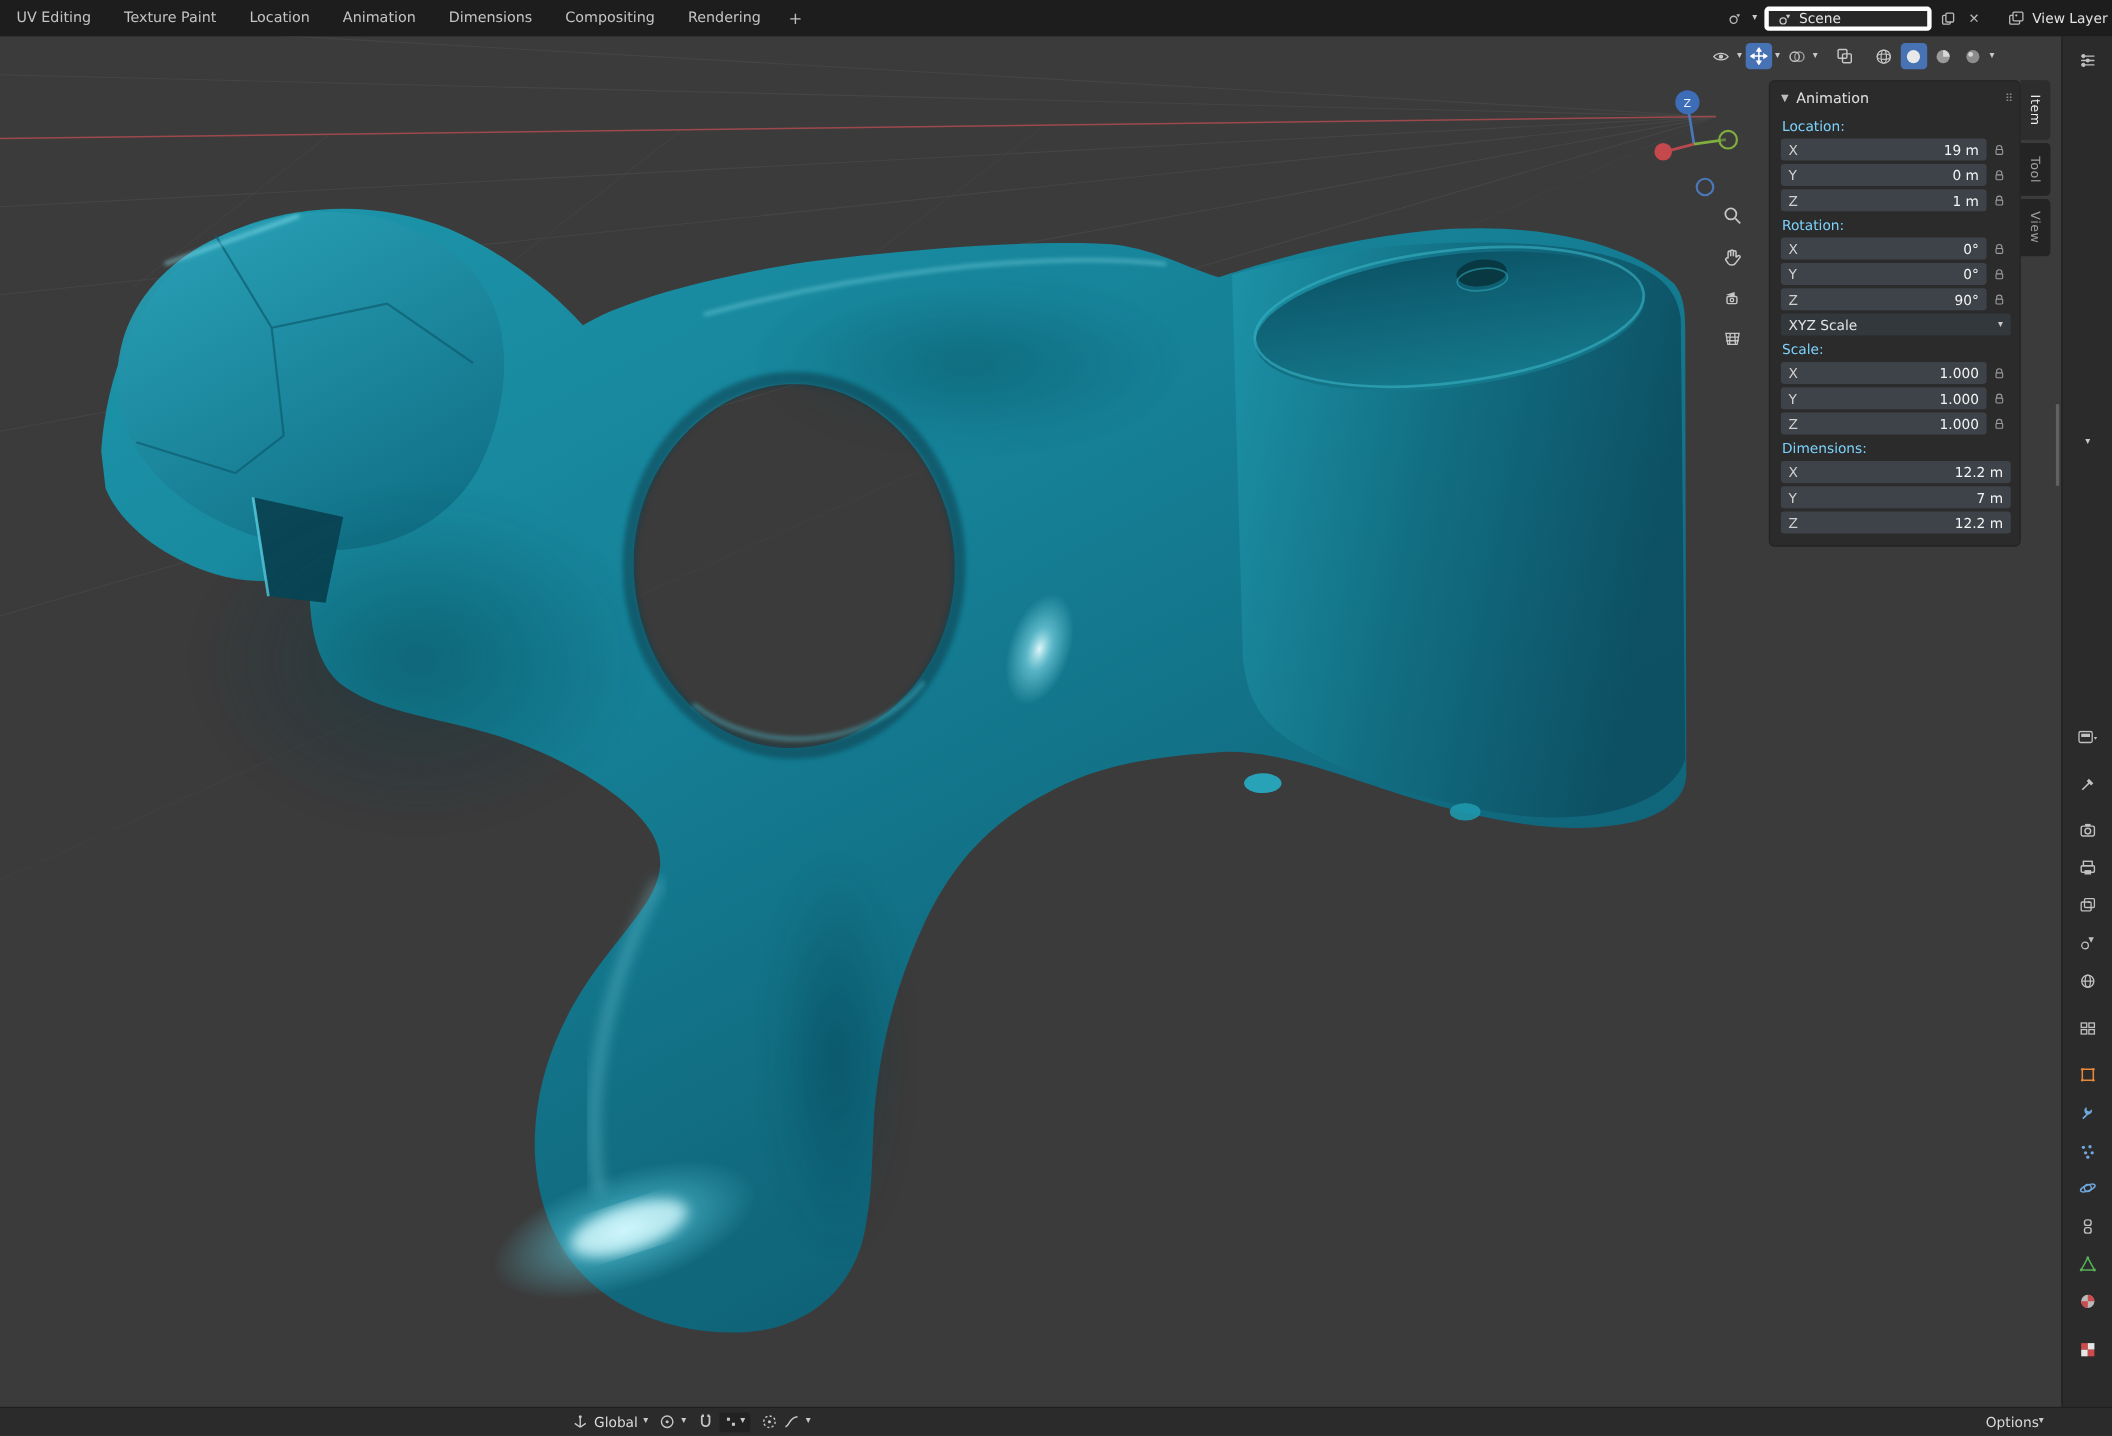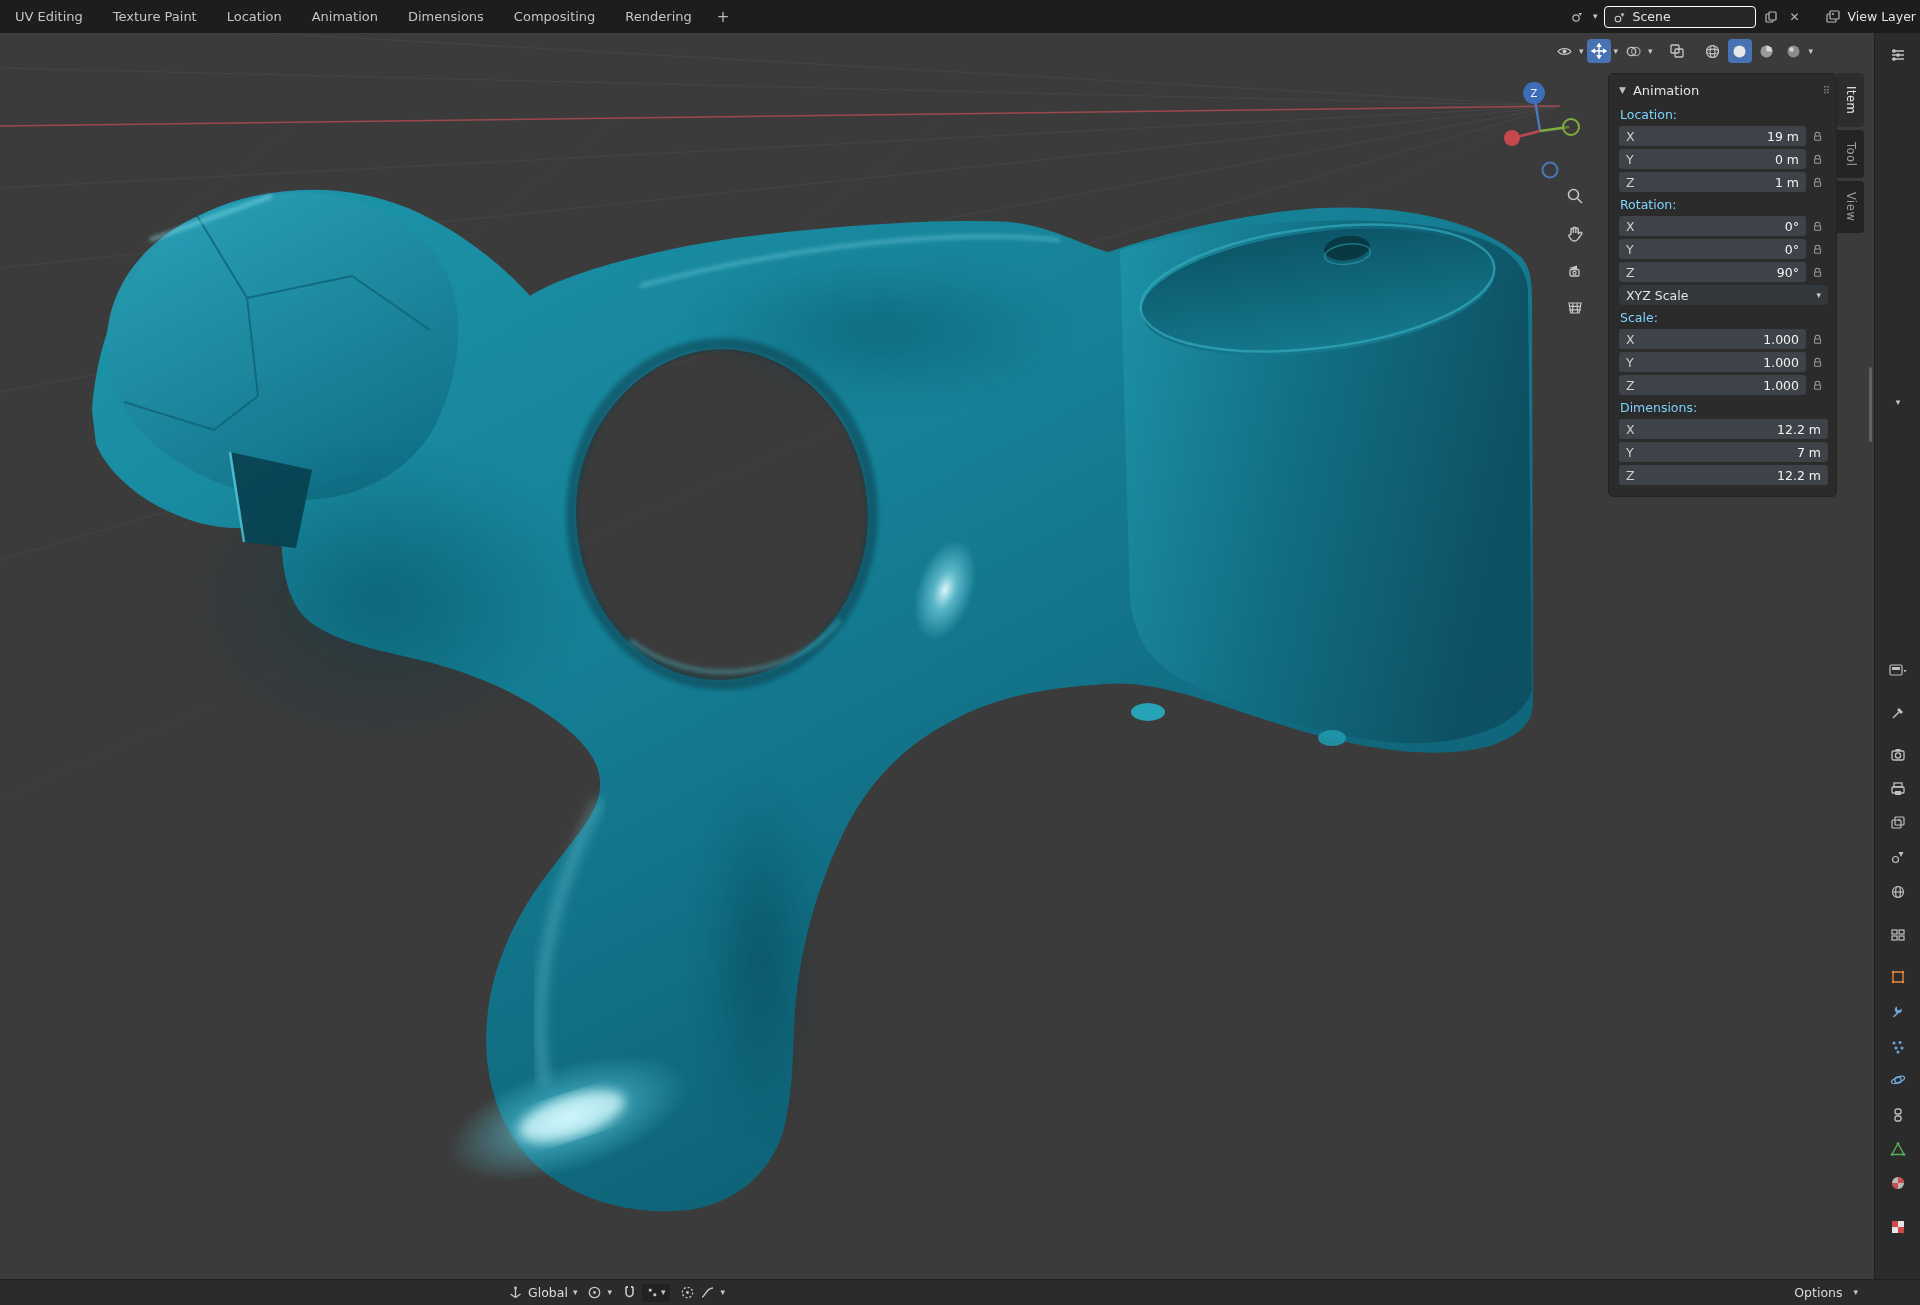--- a/index.html
+++ b/index.html
@@ -8,21 +8,21 @@
     -webkit-font-smoothing:antialiased; }
   .abs { position:absolute; }
 
   
   #topbar { position:absolute; left:0; top:0; width:1920px; height:33px; background:#1d1d1d;
     display:flex; align-items:center; z-index:50; }
   .ws-tab { padding:0 15px; height:33px; display:flex; align-items:center; color:#c4c4c4;
     font-size:13px; cursor:default; }
   .ws-add { color:#bdbdbd; font-size:15px; padding:0 10px; }
   #topbar-right { position:absolute; right:0; top:0; height:33px; display:flex; align-items:center; gap:6px; padding-right:4px; }
-  .scene-box { display:flex; align-items:center; gap:6px; background:#272727; border:1px solid #ffffff;
+  .scene-box { display:flex; align-items:center; gap:6px; background:#272727; border:4px solid #ffffff;
     border-radius:4px; height:22px; padding:0 8px; width:152px; color:#e3e3e3; }
   .mini-ic { width:14px; height:14px; display:inline-flex; }
   .tb-ic { width:18px; height:18px; display:inline-flex; align-items:center; justify-content:center; color:#b9b9b9; }
   .chev { color:#c9c9c9; font-size:9px; line-height:1; }
 
   
   #vp-header { position:absolute; left:1552px; top:38px; height:26px; display:flex; align-items:center; gap:3px; z-index:30; }
   .hicon { width:24px; height:24px; border-radius:4px; display:flex; align-items:center; justify-content:center; }
   .hicon.active { background:#4772b3; }
   .hsep { width:6px; }
@@ -58,22 +58,22 @@
 
   
   #nav-gizmo { position:absolute; left:1495px; top:70px; z-index:30; }
   .nav-btn { position:absolute; left:1561px; width:28px; height:28px; display:flex; align-items:center;
     justify-content:center; border-radius:50%; z-index:30; }
 
   
   #bottombar { position:absolute; left:0; top:1279px; width:1920px; height:26px; background:#2b2b2b;
     border-top:1px solid #1f1f1f; display:flex; align-items:center; z-index:50; font-size:12.5px; }
   .bb-group { display:flex; align-items:center; gap:5px; }
-  #bb-left { position:absolute; left:508px; display:flex; align-items:center; gap:10px; }
-  #bb-right { position:absolute; right:62px; display:flex; align-items:center; gap:11px; color:#d9d9d9; }
+  #bb-left { position:absolute; left:520px; display:flex; align-items:center; gap:10px; }
+  #bb-right { position:absolute; right:62px; display:flex; align-items:center; gap:0; color:#d9d9d9; }
   .snapbox { background:#222; border-radius:3px; height:18px; display:flex; align-items:center; gap:3px; padding:0 5px; }
 
   svg { display:block; }
   .noselect { user-select:none; }
 </style>
 </head>
 <body class="noselect">
 
 <svg class="abs" width="1920" height="1305" viewBox="0 0 1920 1305" style="left:0;top:0;z-index:1;">
   <defs>

